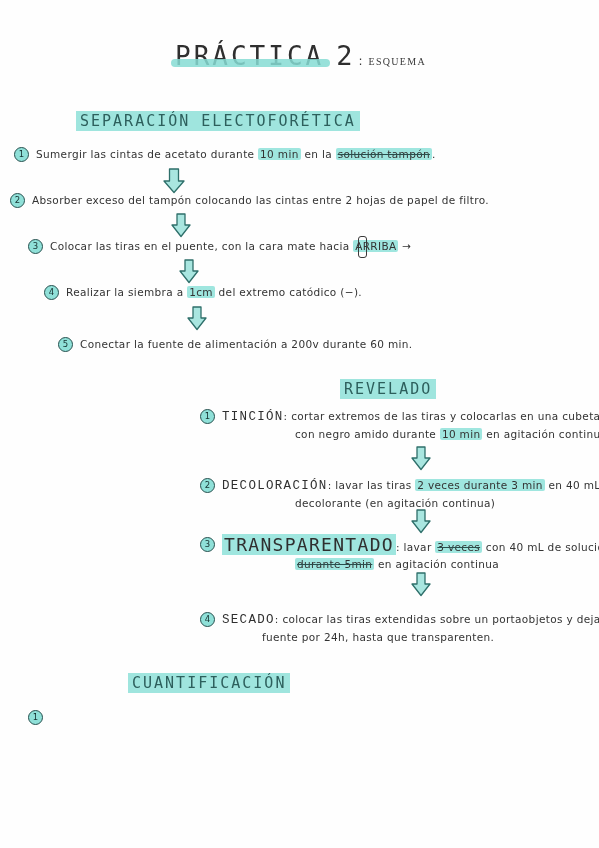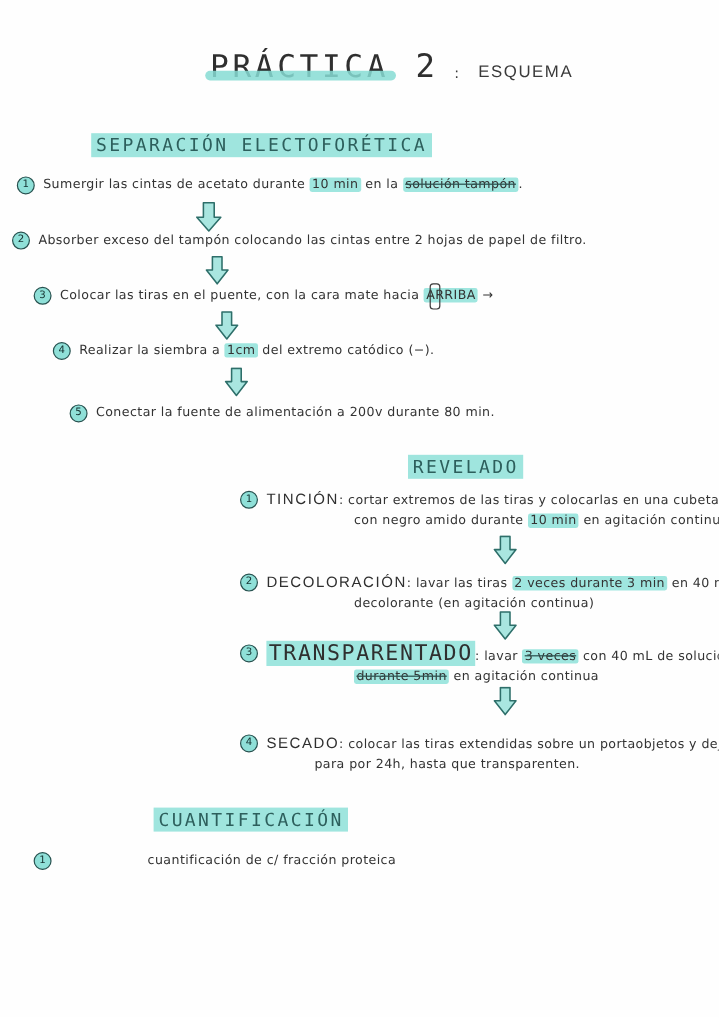--- a/index.html
+++ b/index.html
@@ -21,21 +21,21 @@
     background: #fefefe;
   }
 
   
   .title-row {
     position: absolute;
     left: 175px;
     top: 40px;
     display: flex;
     align-items: flex-end;
-    gap: 16px;
+    gap: 6px;
   }
   .title-main {
     position: relative;
     font-size: 26px;
     letter-spacing: 3px;
     font-weight: 400;
     color: #2f2f2f;
     font-family: "DejaVu Sans Mono", monospace;
   }
   .title-strike {
@@ -48,25 +48,25 @@
     border-radius: 4px;
     opacity: .85;
   }
   .title-num {
     font-size: 27px;
     font-family: "DejaVu Sans Mono", monospace;
     color: #2f2f2f;
     padding-left: 6px;
   }
   .title-sub {
-    font-size: 14px;
+    font-size: 10px;
     letter-spacing: 1.3px;
     color: #3a3a3a;
     padding-bottom: 4px;
-    font-family: Liberation Sans, sans-serif;
+    font-family: Liberation Serif, serif;
   }
   .title-colon {
     font-size: 12px;
     padding-bottom: 3px;
     color: #3a3a3a;
   }
 
   
   .section-head {
     position: absolute;
@@ -125,21 +125,21 @@
     text-decoration: line-through;
     text-decoration-color: #2a4f4d;
   }
   .tealword {
     color: #2a7f79;
   }
   .biglabel {
     font-size: 12.5px;
     letter-spacing: 1.3px;
     color: #2f2f2f;
-    font-family: Liberation Sans, sans-serif;
+    font-family: Liberation Mono, monospace;
   }
   .biglabel-hl {
     font-size: 18px;
     letter-spacing: 1.3px;
     color: #2f2f2f;
     background: #9fe6df;
     padding: 0 2px;
     font-family: "DejaVu Sans Mono", monospace;
   }
 
@@ -224,21 +224,21 @@
 
   <div class="arrow" style="left:184px; top:306px;">
     <svg width="26" height="25" viewBox="0 0 26 25">
       <path d="M9 1 L17 1 L17 12 L22 12 L13 23.5 L4 12 L9 12 Z" fill="#a9e6e0" stroke="#2e6f6a" stroke-width="1.3" stroke-linejoin="round"></path>
     </svg>
   </div>
 
   <div class="step" style="left:58px; top:336px;">
     <div class="bullet">5</div>
     <div class="step-body" id="s1-5">
-        <span class="ln"><span>Conectar la fuente de alimentación a 200v durante  80 min.</span></span>
+        <span class="ln"><span>Conectar la fuente de alimentación a 200v durante  60 min.</span></span>
       </div>
   </div>
 
   <div class="section-head" style="left:340px; top:379px;">REVELADO</div>
 
   <div class="step" style="left:200px; top:408px;">
     <div class="bullet">1</div>
     <div class="step-body" id="s2-1">
         <span class="ln"><span class="biglabel">TINCIÓN</span><span>:   cortar extremos de las tiras y colocarlas en una cubeta</span></span>
         <span class="ln indent-2"><span>con negro amido durante </span><span class="hl">10 min</span><span> en agitación continua. ⟶ recuperar.</span></span>
@@ -276,26 +276,25 @@
   <div class="arrow" style="left:408px; top:572px;">
     <svg width="26" height="25" viewBox="0 0 26 25">
       <path d="M9 1 L17 1 L17 12 L22 12 L13 23.5 L4 12 L9 12 Z" fill="#a9e6e0" stroke="#2e6f6a" stroke-width="1.3" stroke-linejoin="round"></path>
     </svg>
   </div>
 
   <div class="step" style="left:200px; top:611px;">
     <div class="bullet">4</div>
     <div class="step-body" id="s2-4">
         <span class="ln"><span class="biglabel">SECADO</span><span>: colocar las tiras extendidas sobre un portaobjetos y dejar</span></span>
-        <span class="ln indent-1"><span>para por 24h, hasta que transparenten.</span></span>
+        <span class="ln indent-1"><span>fuente por 24h, hasta que transparenten.</span></span>
       </div>
   </div>
 
   <div class="section-head" style="left:128px; top:673px;">CUANTIFICACIÓN</div>
 
   <div class="step" style="left:28px; top:709px;">
     <div class="bullet">1</div>
     <div class="step-body" id="s3-1">
-        <span class="ln indent-2"><span>cuantificación de c/ fracción proteica</span></span>
       </div>
   </div>
 
 </div>
 
 </body></html>

